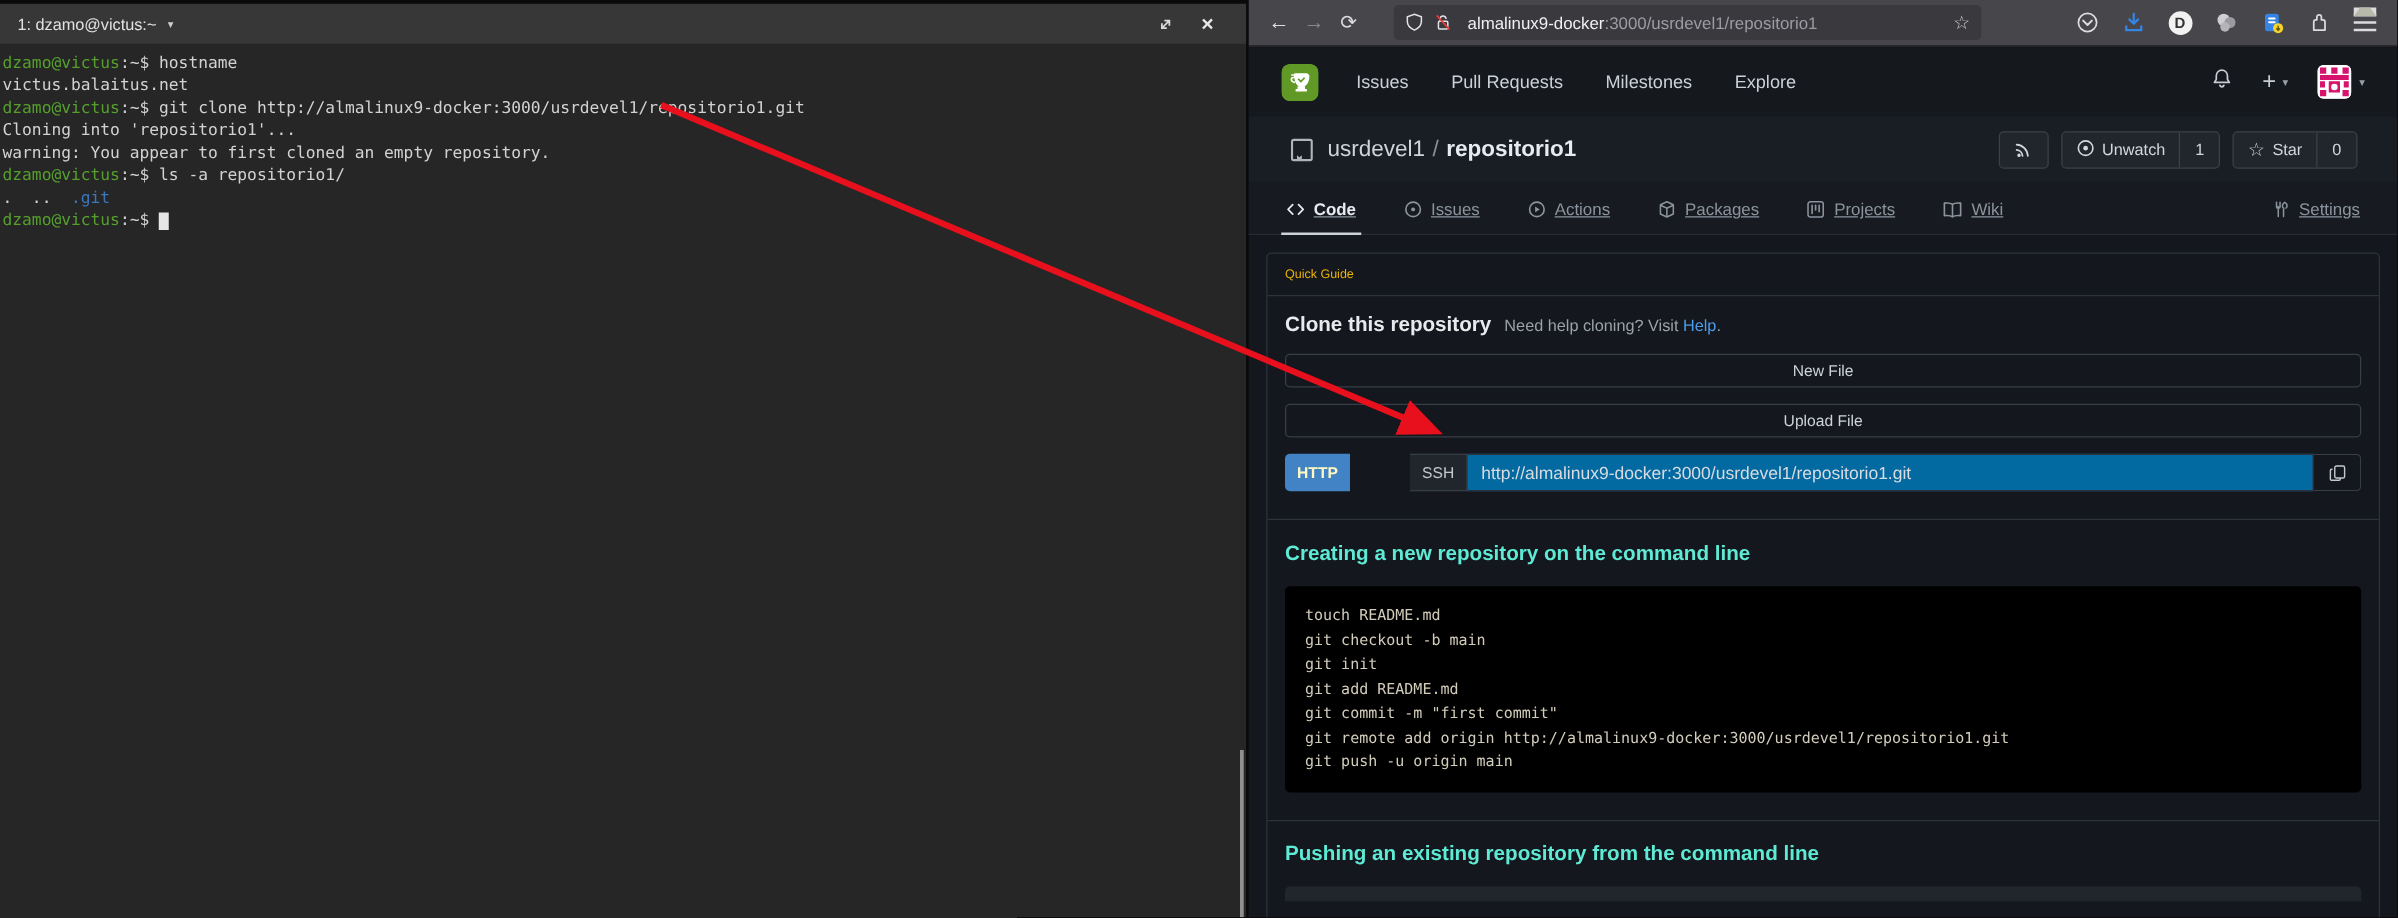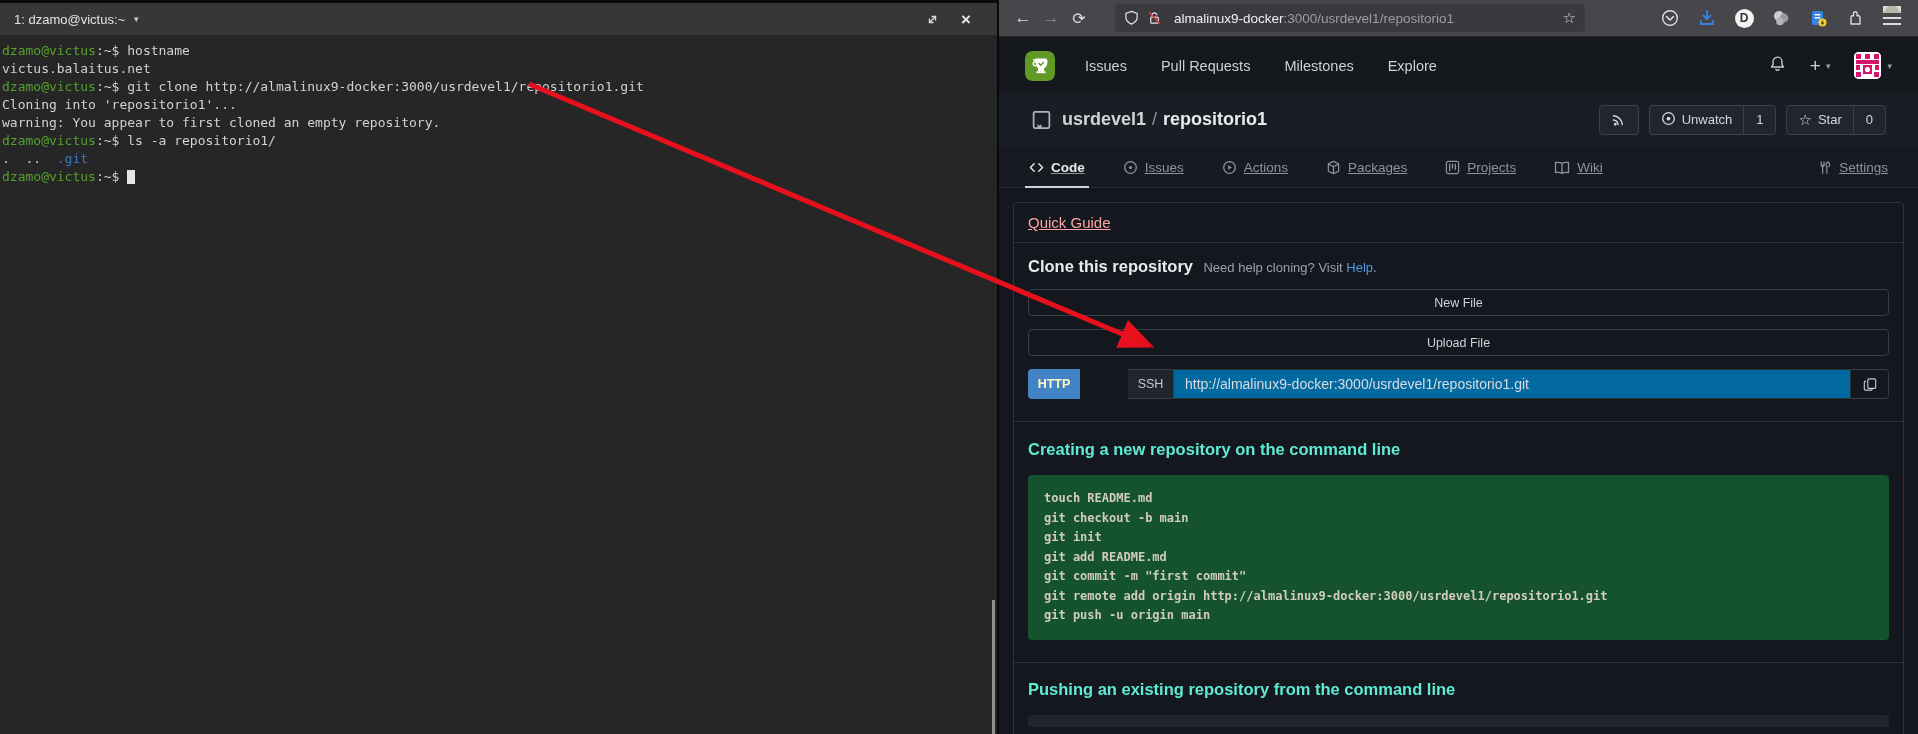--- a/index.html
+++ b/index.html
@@ -49,54 +49,54 @@
   .g-nav-right { margin-left:auto; display:flex; align-items:center; gap:24px; }
   .g-bell { color:#c7ccd2; }
   .g-plus { display:flex; align-items:center; gap:5px; color:#c7ccd2; font-size:19px; }
   .caret { font-size:9px; color:#9aa0a8; }
   .g-avatar-wrap { display:flex; align-items:center; gap:6px; }
   .g-avatar { width:27px; height:27px; border-radius:5px; overflow:hidden; background:#fff; }
 
   .g-repo-head { height:53px; display:flex; align-items:center; padding:0 32px; background:#191d24; }
   .repo-icon { color:#aeb4bb; margin-right:10px; display:flex; }
   .repo-title { font-size:18px; color:#cfd4d9; white-space:nowrap; }
-  .repo-title .owner { font-weight:700; }
+  .repo-title .owner { font-weight:400; }
   .repo-title .sep { color:#8b929a; margin:0 6px; }
   .repo-title .name { font-weight:bold; color:#e7eaee; }
   .repo-actions { margin-left:auto; display:flex; align-items:center; gap:10px;justify-content:space-between; }
   .rbtn { height:30px; display:flex; align-items:center; border:1px solid #3a414a; border-radius:4px; background:#21262d; color:#d2d7dd; font-size:13px; }
   .rbtn .seg { display:flex; align-items:center; gap:6px; padding:0 11px; height:100%; }
   .rbtn .count { border-left:1px solid #3a414a; padding:0 12px; display:flex; align-items:center; height:100%; }
   .rbtn.icon-only { width:40px; justify-content:center; }
 
   .g-tabs { height:42px; display:flex; align-items:flex-end; padding:0 26px; gap:30px; background:#171b21; border-bottom:1px solid #262b32; font-size:13.5px; color:#8b949e;text-decoration:underline; }
   .g-tab { display:flex; align-items:center; gap:7px; padding:0 4px 12px 4px; position:relative; }
   .g-tab.active { color:#e8eaed; font-weight:bold; }
   .g-tab.active::after { content:""; position:absolute; left:0; right:0; bottom:-1px; height:2px; background:#cdd2d8; }
   .g-tab .t-ic { display:flex; }
   .g-tab-settings { margin-left:auto; }
 
   .g-content { padding:14px; }
   .panel { border:1px solid #2d333c; border-radius:4px; background:#14171d; }
-  .panel-head { padding:11px 14px; font-size:15px; color:#fca5a5; border-bottom:1px solid #2d333c;text-decoration:underline; }
+  .panel-head { padding:11px 14px; font-size:10px; color:#eab308; border-bottom:1px solid #2d333c; }
   .panel-sec { padding:12px 14px 22px 14px; }
   .panel-sec + .panel-sec { border-top:1px solid #2d333c; }
   .clone-head-row { padding-top:2px; }
   .sec-h { display:inline; font-size:16.5px; font-weight:bold; color:#e8eaed; }
   .sec-sub { font-size:13px; color:#9aa2ab; margin-left:6px; }
   .link { color:#4c9ce9; cursor:pointer; }
   .wide-btn { display:flex; align-items:center; justify-content:center; width:100%; height:27px; margin-top:13px; border:1px solid #373e47; border-radius:4px; background:transparent; color:#ced3d9; font-size:12.5px; cursor:pointer; font-family:inherit; }
   .clone-row { display:flex; margin-top:13px; height:30px; }
   .proto-http { width:52px; display:flex; align-items:center; justify-content:center; background:#4183c4; color:#fef9c3; font-size:12.5px; font-weight:bold; border-radius:4px 0 0 4px; }
   .proto-ssh { width:46px; display:flex; align-items:center; justify-content:center; background:#21262d; color:#c3c9cf; font-size:12.5px; border:1px solid #363d45; border-left:none;margin-left:48px; }
   .clone-input { flex:1; background:#0369a1; border:1px solid #2d333c; border-left:none; color:#d8dbdf; font-size:14px; padding:0 11px; font-family:inherit; }
   .copy-btn { width:38px; display:flex; align-items:center; justify-content:center; border:1px solid #363d45; border-left:none; border-radius:0 4px 4px 0; background:#14171d; color:#c3c9cf; }
   .cmd-sec-h { font-size:16.5px; font-weight:bold; color:#5eead4; padding-top:6px; }
   .push-sec .cmd-sec-h { padding-top:5px; }
-  .codeblock { margin-top:16px; background:#14532d; border-radius:4px; padding:14px 16px; font-family:"DejaVu Sans Mono", monospace; font-size:12px; line-height:19.5px; color:#d2ccba;font-weight:bold; }
+  .codeblock { margin-top:16px; background:#000000; border-radius:4px; padding:14px 16px; font-family:"DejaVu Sans Mono", monospace; font-size:12px; line-height:19.5px; color:#d2ccba; }
   .codeblock-stub { margin-top:16px; background:#21252c; border-radius:4px 4px 0 0; height:12px; }
 
   
   .arrow-overlay { position:absolute; left:0; top:0; width:1918px; height:734px; pointer-events:none; z-index:50; }
 </style>
 </head>
 <body>
 
 <div class="screen">
 

